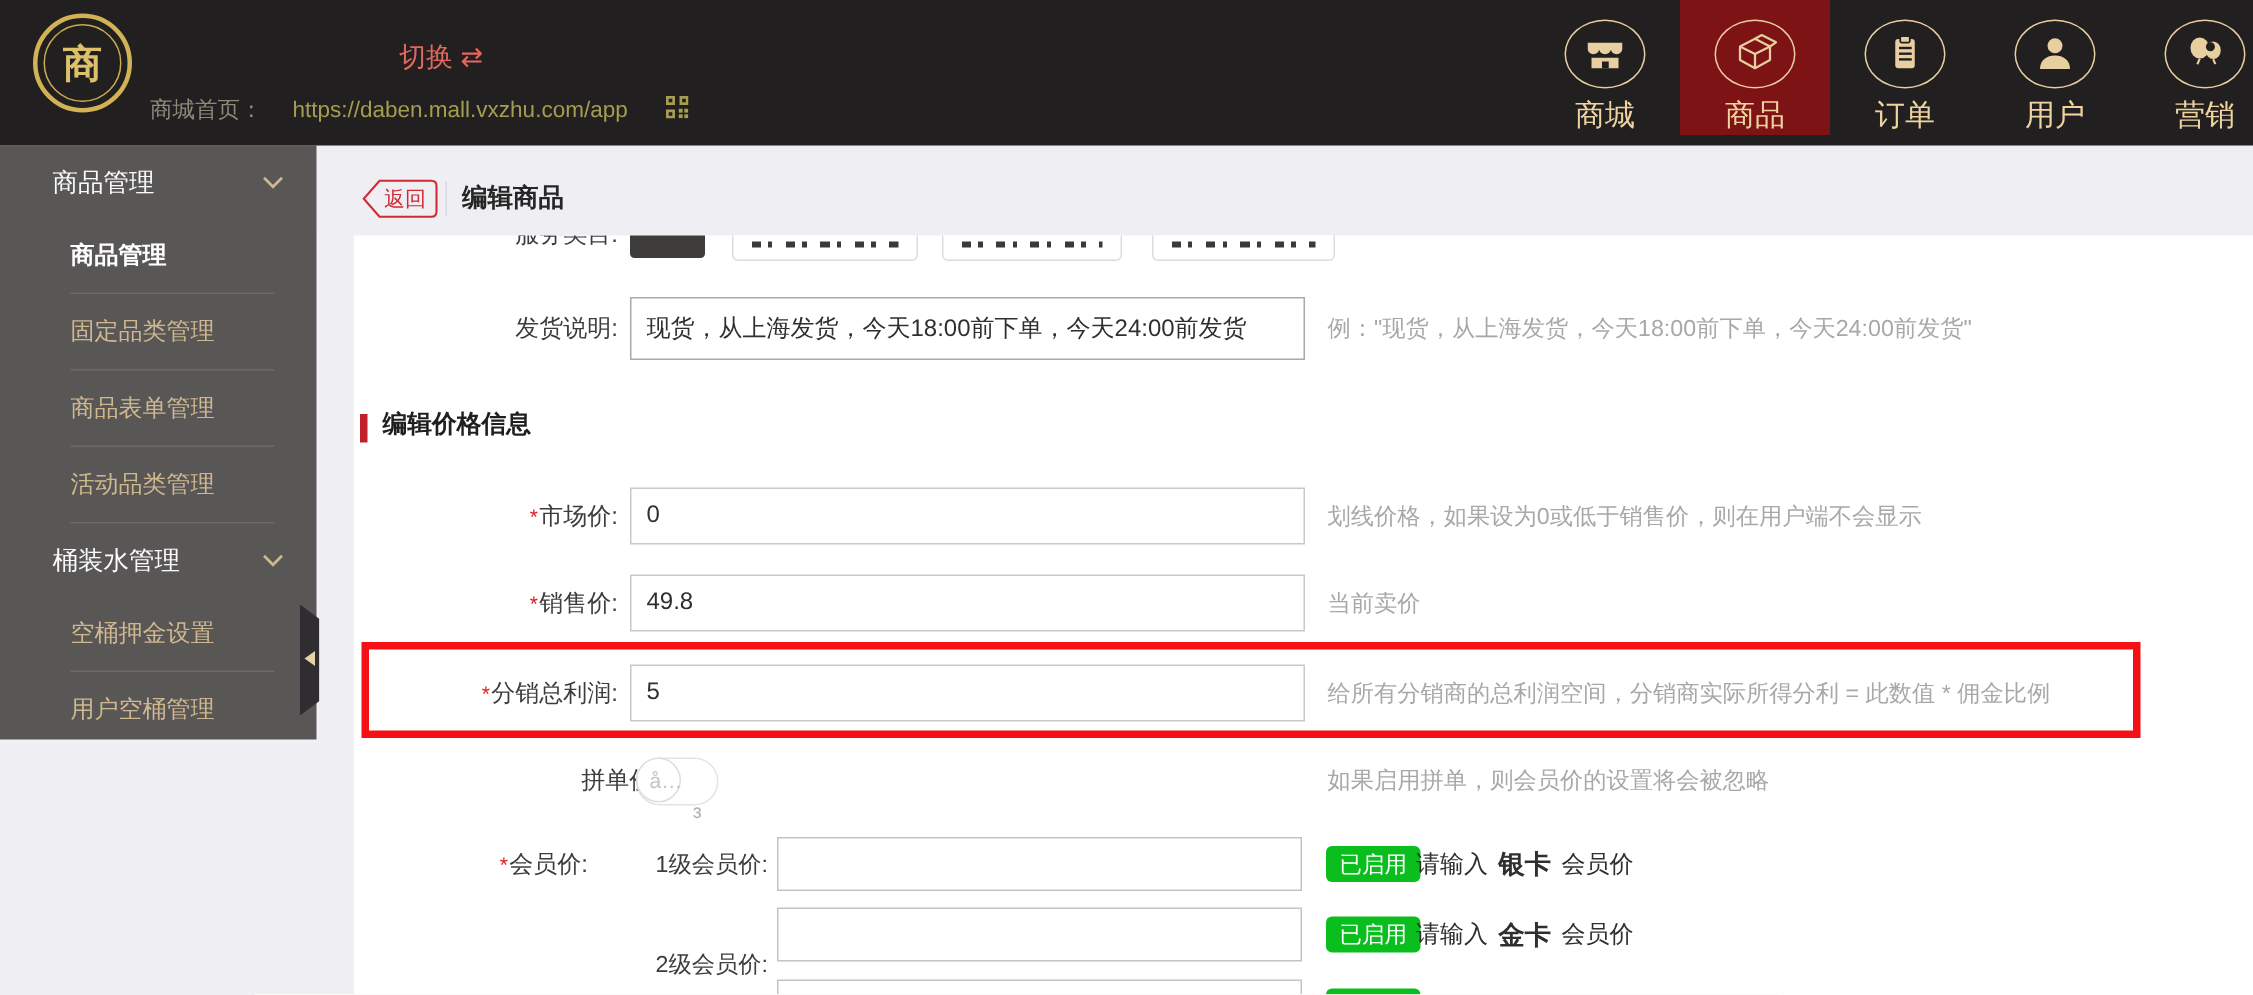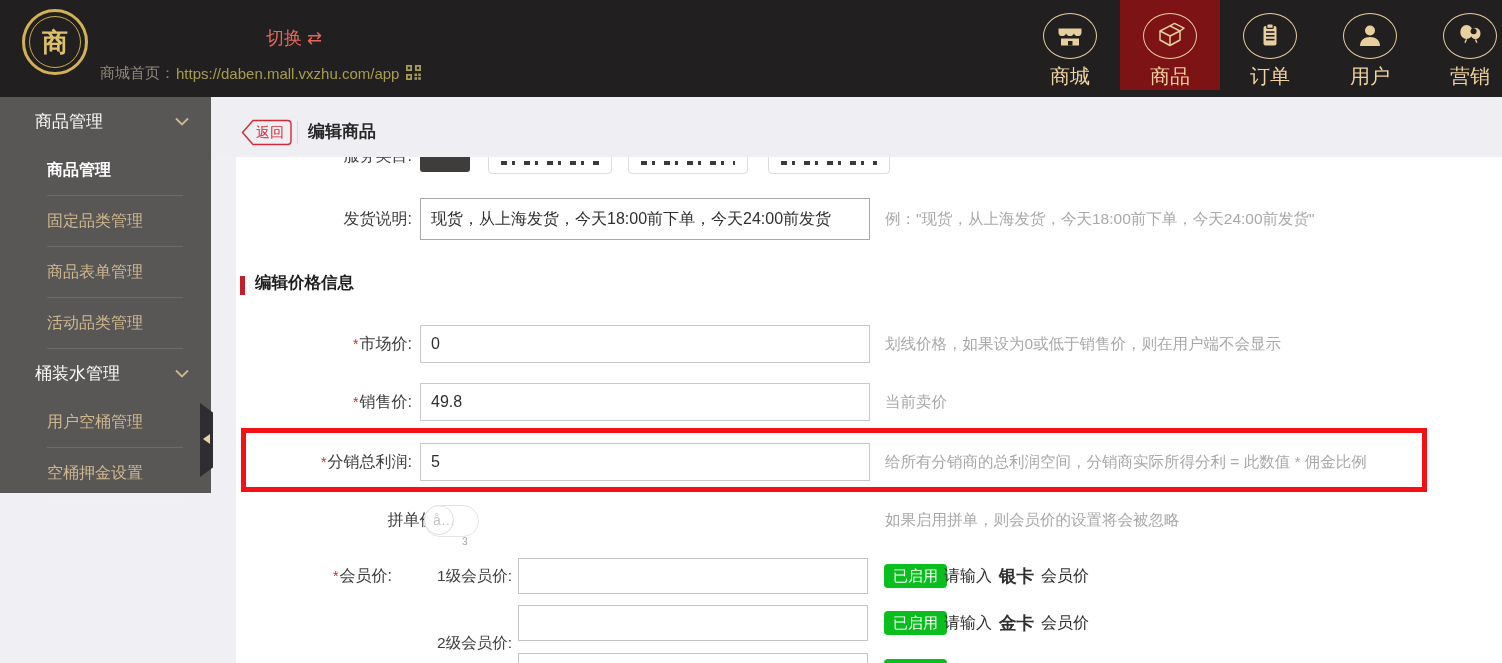--- a/index.html
+++ b/index.html
@@ -7,21 +7,21 @@
   .stage{position:relative;width:1502px;height:663px;overflow:hidden;background:#efeff4;}
 
   
   .header{position:absolute;left:0;top:0;width:1502px;height:97px;background:#211f1f;z-index:10;}
   .logo{position:absolute;left:22px;top:9px;width:60px;height:60px;border-radius:50%;
         border:3px solid #d2b254;display:flex;align-items:center;justify-content:center;}
   .logo::before{content:"";position:absolute;inset:4px;border-radius:50%;border:1.5px solid #c9ab52;}
   .logo-char{color:#dcc06a;font-size:26px;font-weight:700;font-family:"Liberation Serif","DejaVu Serif",serif;}
   .shop-title{position:absolute;left:100px;top:12px;font-size:35px;font-weight:700;color:#f2d876;letter-spacing:2px;}
   .switch-link{position:absolute;left:266px;top:26px;font-size:18px;color:#e2685f;cursor:pointer;}
-  .home-line{position:absolute;left:100px;top:64px;font-size:15px;display:flex;align-items:center;gap:1px;}
+  .home-line{position:absolute;left:100px;top:64px;font-size:15px;display:flex;align-items:center;gap:20px;}
   .home-label{color:#8e887b;}
   .home-url{color:#a69d52;}
   .qr-icon{margin-left:6px;display:inline-block;}
 
   .topnav{position:absolute;left:1020px;top:0;height:97px;display:flex;}
   .nav-item{--bg:#211f1f;width:100px;height:90px;display:flex;flex-direction:column;align-items:center;
             justify-content:flex-start;padding-top:13px;box-sizing:border-box;cursor:pointer;background:var(--bg);}
   .nav-item.active{--bg:#7e1315;}
   .nav-circle{width:52px;height:52px;border-radius:50%;border:1.5px solid #e8cfa0;display:flex;align-items:center;justify-content:center;}
   .nav-label{margin-top:4px;font-size:20px;color:#efd3a0;}
@@ -207,24 +207,24 @@
     </div>
     <div class="side-group">
       <span>桶装水管理</span>
       <span>
         <svg width="14" height="9" viewBox="0 0 14 9" fill="none" stroke="#cbb98f" stroke-width="1.8">
             <polyline points="1,1.5 7,7.5 13,1.5"></polyline>
           </svg>
       </span>
     </div>
     <div class="side-sub">
+      <span>空桶押金设置</span>
+    </div>
+    <div class="side-sub">
       <span>用户空桶管理</span>
-    </div>
-    <div class="side-sub">
-      <span>空桶押金设置</span>
     </div>
   </div>
   <div class="collapse-handle">
     <div class="collapse-arrow"></div>
   </div>
 
   <div class="strip">
     <div class="back-btn">
       <svg width="53" height="27" viewBox="0 0 53 27" fill="none">
         <path d="M13 1.5 H47.5 Q51 1.5 51 5 V22 Q51 25.5 47.5 25.5 H13 L2.5 13.5 Z" stroke="#cf2a35" stroke-width="1.4"></path>

